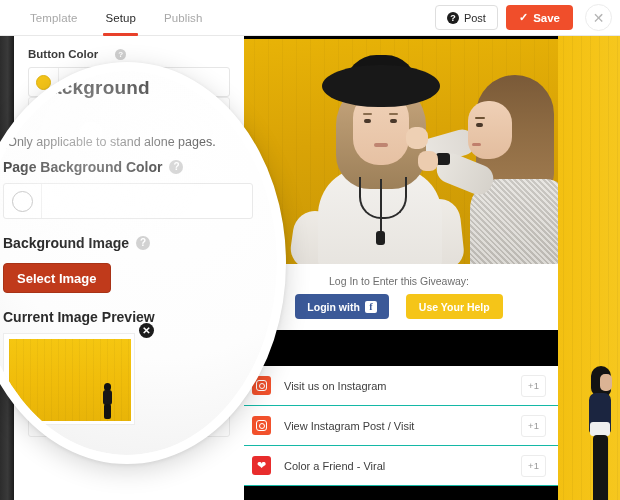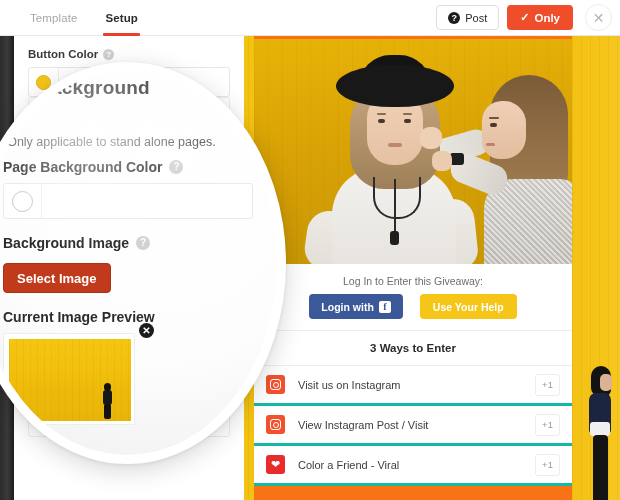--- a/index.html
+++ b/index.html
@@ -16,21 +16,21 @@
     position: absolute; left:0; top:0; width:620px; height:36px;
     background:#ffffff; border-bottom:1px solid #e8e8e8;
     display:flex; align-items:center; z-index: 40;
   }
   .tabs { display:flex; align-items:flex-end; height:36px; margin-left:16px; }
   .tab {
     position:relative; height:36px; display:flex; align-items:center;
     padding:0 14px; font-size:11.5px; color:#a8a8a8; cursor:pointer;
     letter-spacing:.1px;
   }
-  .tab.active { color:#2b2b2b; font-weight:bold; }
+  .tab.active { color:#2b2b2b; font-weight:normal; }
   .tab.active::after {
     content:""; position:absolute; left:12px; right:12px; bottom:0;
     height:2.5px; background:#e8402a; border-radius:1px;
   }
   .topbar-right { margin-left:auto; display:flex; align-items:center; gap:8px; padding-right:8px; }
   .btn-help {
     display:flex; align-items:center; gap:5px;
     height:25px; padding:0 11px;
     border:1px solid #dedede; border-radius:4px; background:#fff;
     font-size:11px; color:#2b2b2b; cursor:pointer;
@@ -58,21 +58,21 @@
   .left-panel {
     position:absolute; left:0; top:36px; width:244px; height:464px;
     background:#fdfdfd; overflow:hidden; z-index:5;
   }
   .lp-edge { position:absolute; left:0; top:0; width:14px; height:464px;
     background:linear-gradient(90deg,#2c2c2c 0%,#3a3a3a 55%,#1b1b1b 100%); }
   .lp-body { position:absolute; left:14px; top:0; right:0; bottom:0;
     background:#ffffff; padding:12px 14px 0 14px; }
   .field-label {
     font-size:11.5px; color:#3b3b3b; font-weight:bold;
-    display:flex; align-items:center; gap:5px; margin-bottom:7px;
+    display:flex; align-items:center; gap:17px; margin-bottom:7px;
   }
   .q-grey {
     width:11px; height:11px; border-radius:50%;
     background:#cfcfcf; color:#fff; font-size:8px; line-height:11px;
     text-align:center; font-weight:bold; display:inline-block;
   }
   .color-input {
     height:30px; border:1px solid #e6e6e6; border-radius:3px;
     background:#fff; display:flex; align-items:center;
   }
@@ -90,22 +90,22 @@
   .yellow-bg {
     position:absolute; inset:0;
     background:
       linear-gradient(90deg,#f3c00c 0%,#f5c519 24%,#e8ae06 38%,#dda406 62%,#f2bd0b 78%,#f6c71e 100%);
   }
   .yellow-bg::after{
     content:""; position:absolute; inset:0;
     background:repeating-linear-gradient(90deg, rgba(0,0,0,.045) 0 1px, rgba(255,255,255,0) 1px 9px);
   }
   .campaign {
-    position:absolute; left:42px; top:0px; width:318px; bottom:0;
-    background:#f97316; box-shadow:0 0 0 0 rgba(0,0,0,0);
+    position:absolute; left:28px; top:0px; width:318px; bottom:0;
+    background:#000000; box-shadow:0 0 0 0 rgba(0,0,0,0);
   }
   
   .hero { position:absolute; left:0; top:3px; width:318px; height:225px; overflow:hidden; background:#d7a00a; }
   .hero-bg {
     position:absolute; inset:0;
     background:linear-gradient(175deg,#e8b307 0%,#d9a306 45%,#c89605 100%);
   }
   .hero-bg::after{
     content:""; position:absolute; inset:0;
     background:repeating-linear-gradient(90deg, rgba(0,0,0,.03) 0 1px, rgba(255,255,255,0) 1px 14px);
@@ -189,21 +189,21 @@
   }
   .ways-bar {
     position:absolute; left:0; top:294px; width:318px; height:36px; background:#fff;
     border-top:1px solid #ededed; border-bottom:1px solid #ededed;
     display:flex; align-items:center; justify-content:center;
     font-size:11.5px; font-weight:bold; color:#2b2b2b;
   }
   .entry-list { position:absolute; left:0; top:330px; width:318px; background:#fff; }
   .entry {
     height:40px; display:flex; align-items:center; padding:0 12px;
-    border-bottom:3px solid #14b8a6; cursor:pointer; background:#fff;
+    border-bottom:1px solid #14b8a6; cursor:pointer; background:#fff;
   }
   .entry-icon {
     width:19px; height:19px; border-radius:3px; flex:0 0 auto;
     display:flex; align-items:center; justify-content:center;
   }
   .ig { background:#f2512c; }
   .ig-glyph { width:11px; height:11px; border:1.4px solid #fff; border-radius:3px; position:relative; }
   .ig-glyph::after { content:""; position:absolute; left:2.2px; top:2.2px; width:4.2px; height:4.2px;
     border:1.3px solid #fff; border-radius:50%; }
   .heartbox { background:#e82c2c; }
@@ -358,21 +358,20 @@
         <div class="login-caption">Log In to Enter this Giveaway:</div>
         <div class="login-row">
           <button class="btn-fb">
             <span>Login with</span>
             <span class="fb-glyph">f</span>
           </button>
           <button class="btn-email">Use Your Help</button>
         </div>
       </div>
 
-      <div class="ways-bar">3 Ways to Enter</div>
 
       <div class="entry-list">
         <div class="entry">
           <span class="entry-icon ig">
               <span class="ig-glyph"></span>
             </span>
           <span class="entry-label">Visit us on Instagram</span>
           <span class="plus-badge">+1</span>
         </div>
         <div class="entry">
@@ -445,29 +444,30 @@
         </div>
       </div>
       <div class="lens-gloss"></div>
     </div>
   </div>
 
   <div class="topbar">
     <div class="tabs">
       <div class="tab">Template</div>
       <div class="tab active">Setup</div>
+      <div class="tab">Publish</div>
     </div>
     <div class="topbar-right">
       <button class="btn-help">
         <span class="q-circle">?</span>
         <span>Post</span>
       </button>
       <button class="btn-save">
         <span class="check">✓</span>
-        <span>Only</span>
+        <span>Save</span>
       </button>
       <button class="btn-close">
         <span>✕</span>
       </button>
     </div>
   </div>
 
 </div>
 
 </body></html>

